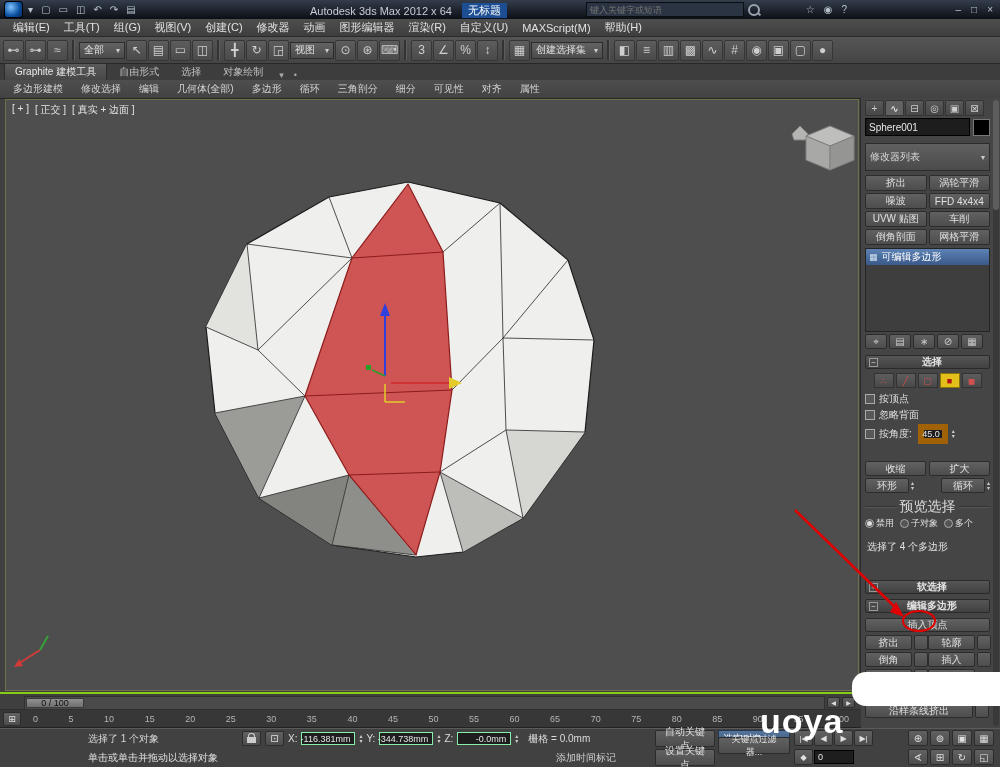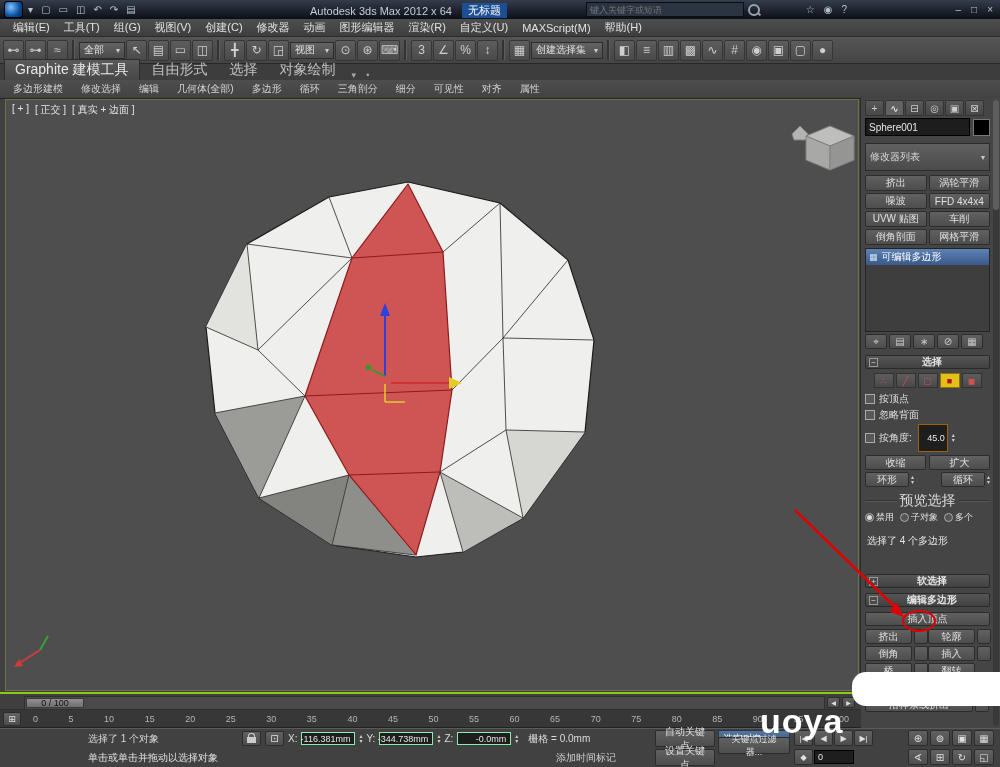--- a/index.html
+++ b/index.html
@@ -24,21 +24,21 @@
   .menu-item{padding:0 7px;color:#e2e2e2;font-size:11px}
   
   .toolbar{position:absolute;top:37px;height:27px;left:0;right:0;background:linear-gradient(#555,#454545);border-bottom:1px solid #282828;display:flex;align-items:center;padding:0 3px;gap:1px;box-sizing:border-box}
   .tb-group{display:contents}
   .tb-icon{width:21px;height:21px;display:inline-flex;align-items:center;justify-content:center;font-size:12px;color:#cfcfcf;background:linear-gradient(#5d5d5d,#4a4a4a);border:1px solid #363636;border-radius:2px;box-sizing:border-box;flex:0 0 auto}
   .tb-sep{width:2px;height:20px;background:#333;margin:0 3px;border-right:1px solid #5e5e5e;flex:0 0 auto}
   .tb-combo{height:17px;display:inline-flex;align-items:center;justify-content:space-between;background:linear-gradient(#636363,#4b4b4b);border:1px solid #2c2c2c;padding:0 4px;gap:5px;font-size:10px;color:#e0e0e0;box-sizing:border-box;flex:0 0 auto}
   .chev{font-size:8px;color:#ccc}
   
   .ribbon1{position:absolute;top:64px;height:16px;left:0;right:0;background:#3d3d3d;display:flex;align-items:flex-end;padding:0 4px;gap:2px;box-sizing:border-box}
-  .rib-tab{padding:1px 10px;font-size:14px;color:#c0c0c0}
+  .rib-tab{padding:1px 10px;font-size:10px;color:#c0c0c0}
   .rib-tab.active{background:linear-gradient(#5a5a5a,#474747);border:1px solid #2c2c2c;border-bottom:none;color:#e8e8e8}
   .rib-extra{display:contents}
   .rib-x{font-size:9px;color:#aaa;padding:0 4px}
   .ribbon2{position:absolute;top:80px;height:19px;left:0;right:0;background:linear-gradient(#4e4e4e,#424242);border-bottom:1px solid #262626;display:flex;align-items:center;padding:0 4px;box-sizing:border-box}
   .rib-panel{padding:0 9px;font-size:10px;color:#d5d5d5}
   
   .viewport{position:absolute;left:5px;top:99px;width:854px;height:592px;background:#4e4e4e;border:1px solid #70704a;box-sizing:border-box}
   .vp-label{position:absolute;left:6px;top:3px;font-size:10px;color:#e6e6e6;display:flex;gap:6px;z-index:3}
   .vp-svg{position:absolute;left:0;top:0;width:100%;height:100%}
   
@@ -62,24 +62,24 @@
   .rollout-header{height:14px;display:flex;align-items:center;background:linear-gradient(#565656,#414141);border:1px solid #2a2a2a;border-radius:2px;padding:0 3px;font-size:10px;box-sizing:border-box}
   .roll-toggle{width:9px;height:9px;border:1px solid #999;display:inline-flex;align-items:center;justify-content:center;font-size:8px;line-height:7px;color:#ddd;background:#4a4a4a;box-sizing:border-box}
   .roll-title{flex:1;text-align:center;font-weight:bold;color:#e5e5e5}
   .mt6{margin-top:6px}.mt5{margin-top:5px}.mt26{margin-top:26px}
   .so-row{display:flex;gap:2px;justify-content:center;margin-top:4px}
   .so-icon{width:20px;height:15px;display:inline-flex;align-items:center;justify-content:center;font-size:9px;color:#d05050;background:linear-gradient(#5d5d5d,#494949);border:1px solid #323232;box-sizing:border-box}
   .so-icon.active{background:#e3bf1c;color:#b01010;border-color:#8a7508}
   .cb-row{display:flex;align-items:center;gap:4px;margin-top:4px;font-size:10px;color:#e0e0e0}
   .cb-row.tight{margin-top:2px}
   .cb{width:10px;height:10px;background:#585858;border:1px solid #aaa;box-sizing:border-box;flex:0 0 auto}
-  .angle-field{width:30px;height:28px;background:#1e1e1e;border:1px solid #a16207;color:#e8e8e8;font-size:9px;display:inline-flex;align-items:center;justify-content:flex-end;padding:0 2px;margin-left:2px;box-sizing:border-box}
+  .angle-field{width:30px;height:20px;background:#1e1e1e;border:6px solid #a16207;color:#e8e8e8;font-size:9px;display:inline-flex;align-items:center;justify-content:flex-end;padding:0 2px;margin-left:2px;box-sizing:border-box}
   .spin{display:inline-flex;flex-direction:column;justify-content:center;font-size:6px;line-height:5px;color:#ccc}
   .spin i{font-style:normal}
-  .two-btn{display:grid;grid-template-columns:1fr 1fr;gap:3px;margin-top:3px}
+  .two-btn{display:grid;grid-template-columns:1fr 1fr;gap:3px;margin-top:17px}
   .sm-btn{height:15px;font-size:10px;white-space:nowrap;overflow:hidden}
   .ring-row{display:flex;align-items:center;gap:2px;margin-top:2px}
   .ring-row .sm-btn{width:44px}
   .ring-row .gap{flex:1}
   .preview-row{display:flex;align-items:center;gap:3px;margin-top:5px;font-size:14px;color:#d8d8d8}
   .pline{flex:1;height:1px;background:#333;border-bottom:1px solid #575757}
   .radio-row{display:flex;gap:6px;margin-top:1px;font-size:9px;color:#e0e0e0}
   .radio-row label{display:inline-flex;align-items:center;gap:2px}
   .rb{width:9px;height:9px;border-radius:50%;border:1px solid #aaa;background:#555;position:relative;display:inline-block;box-sizing:border-box}
   .rb.on::after{content:"";position:absolute;left:1px;top:1px;right:1px;bottom:1px;background:#ddd;border-radius:50%}

